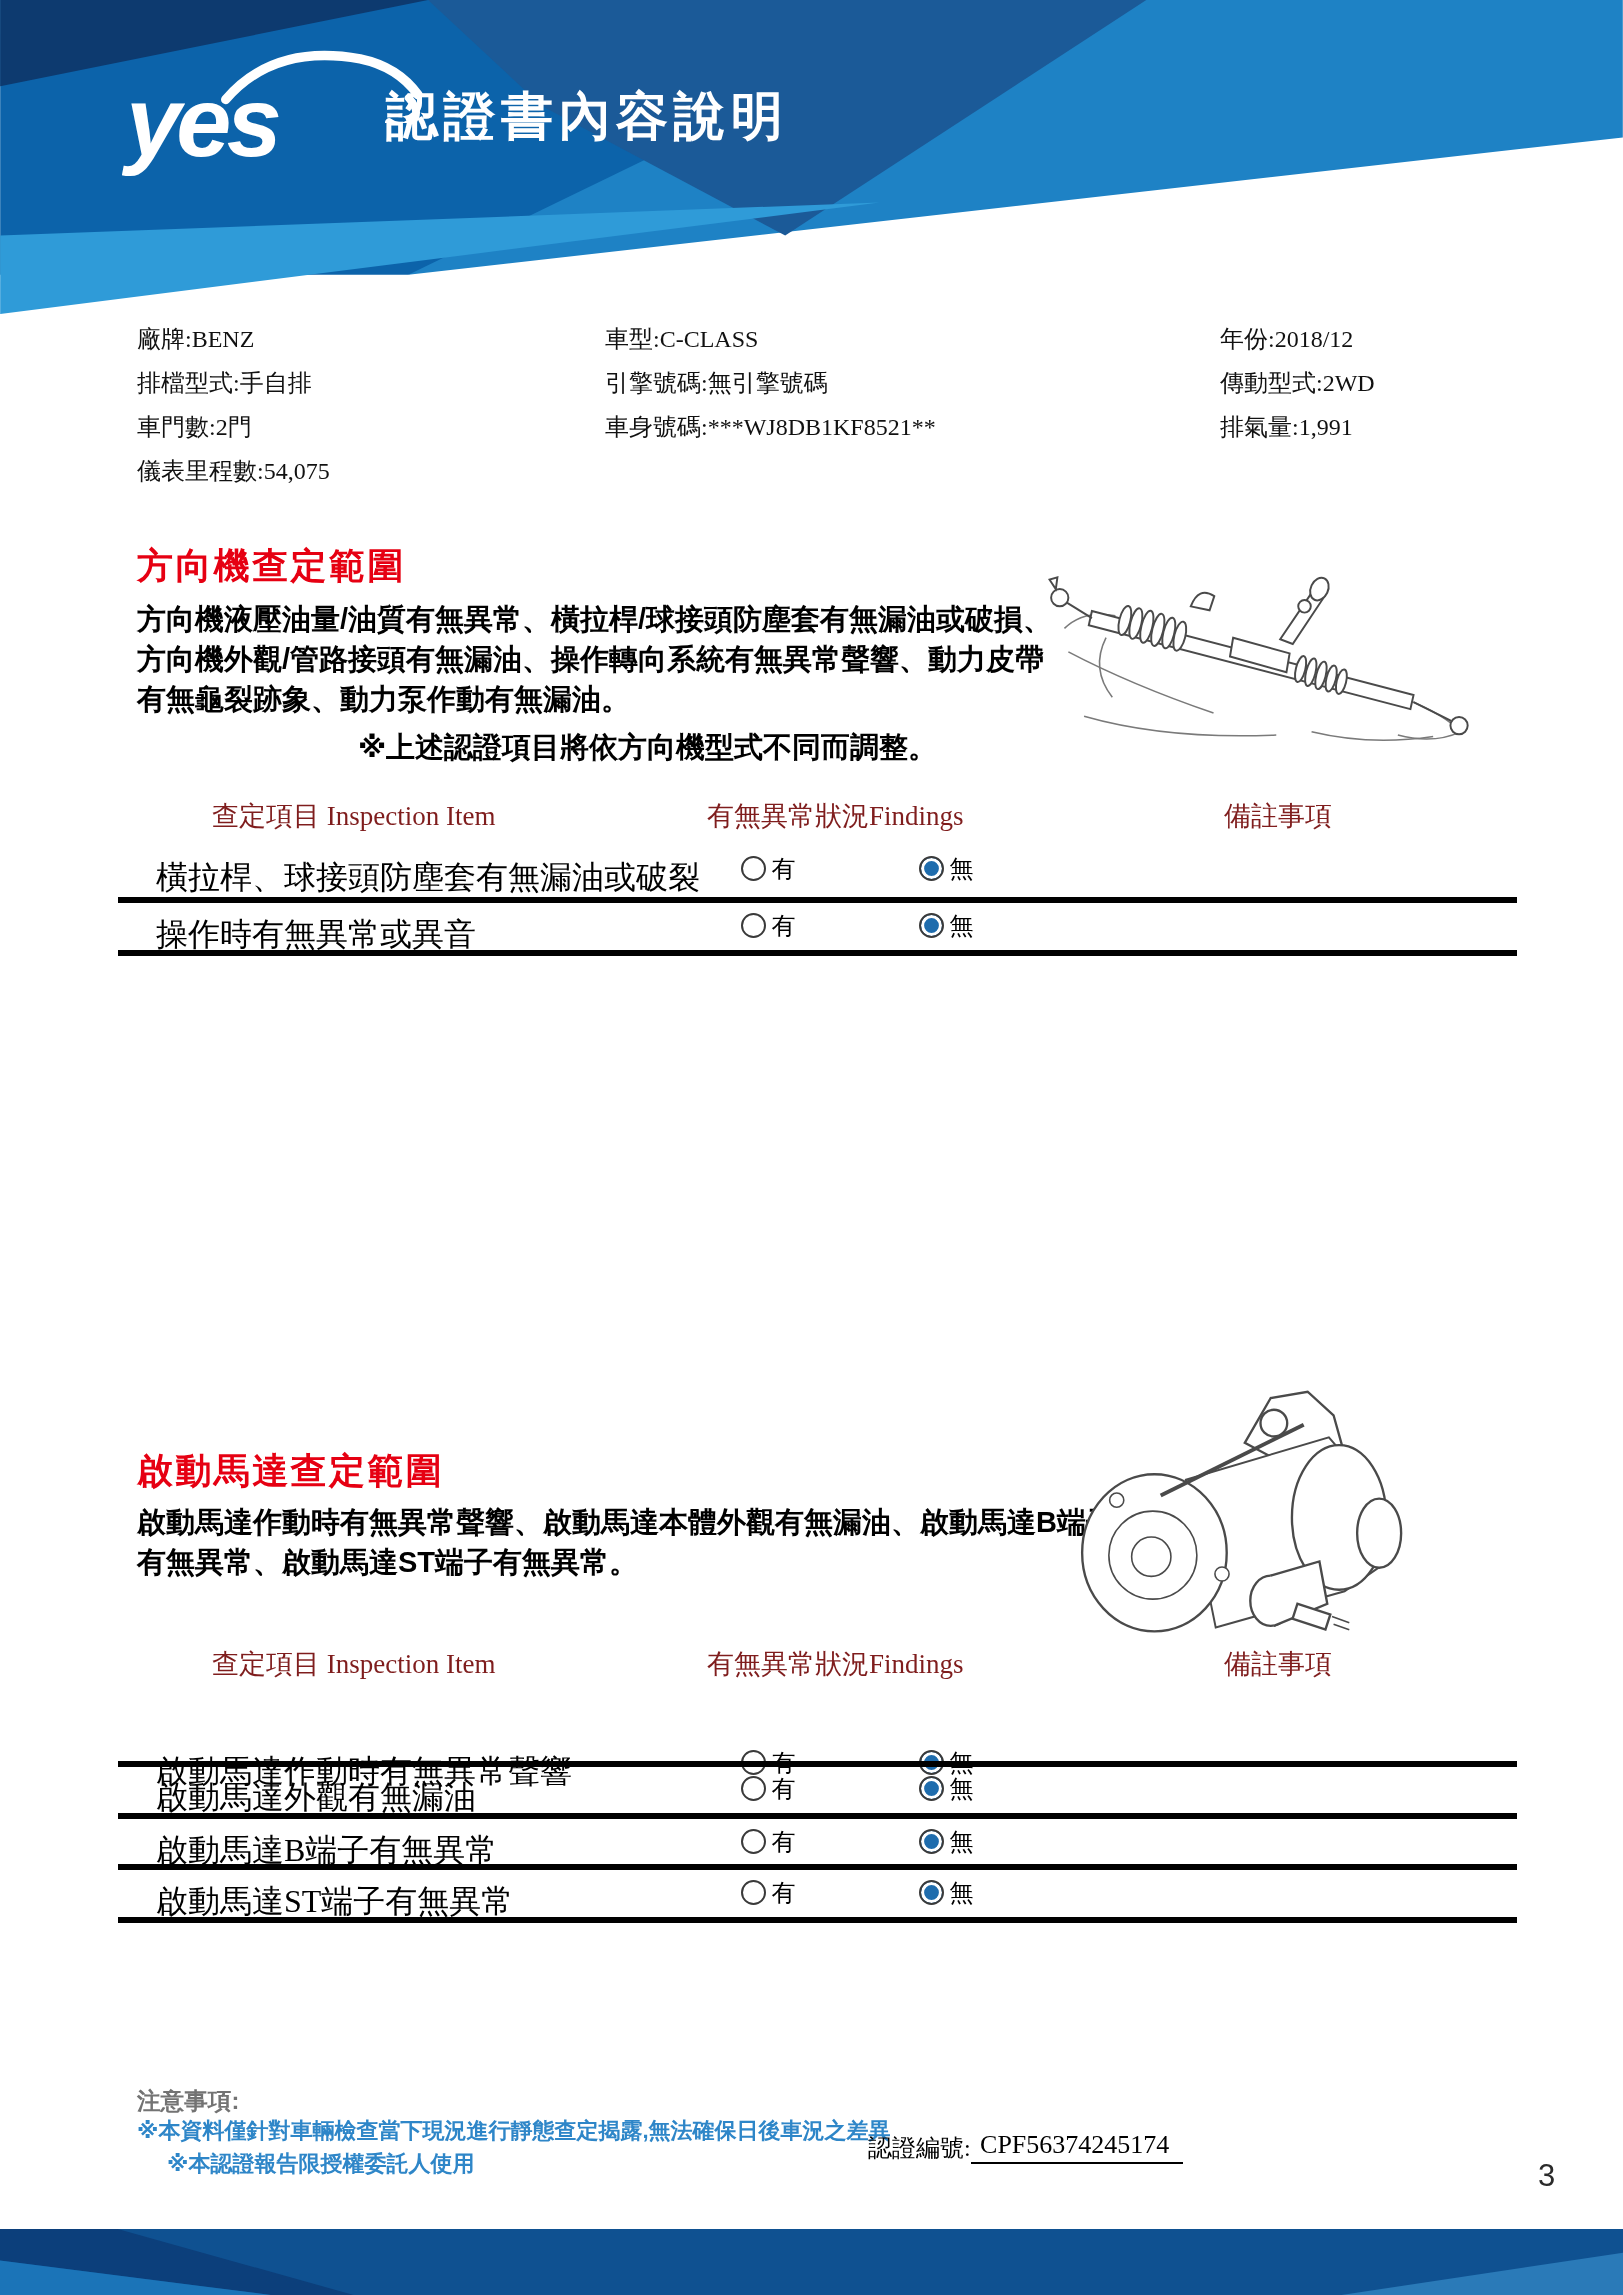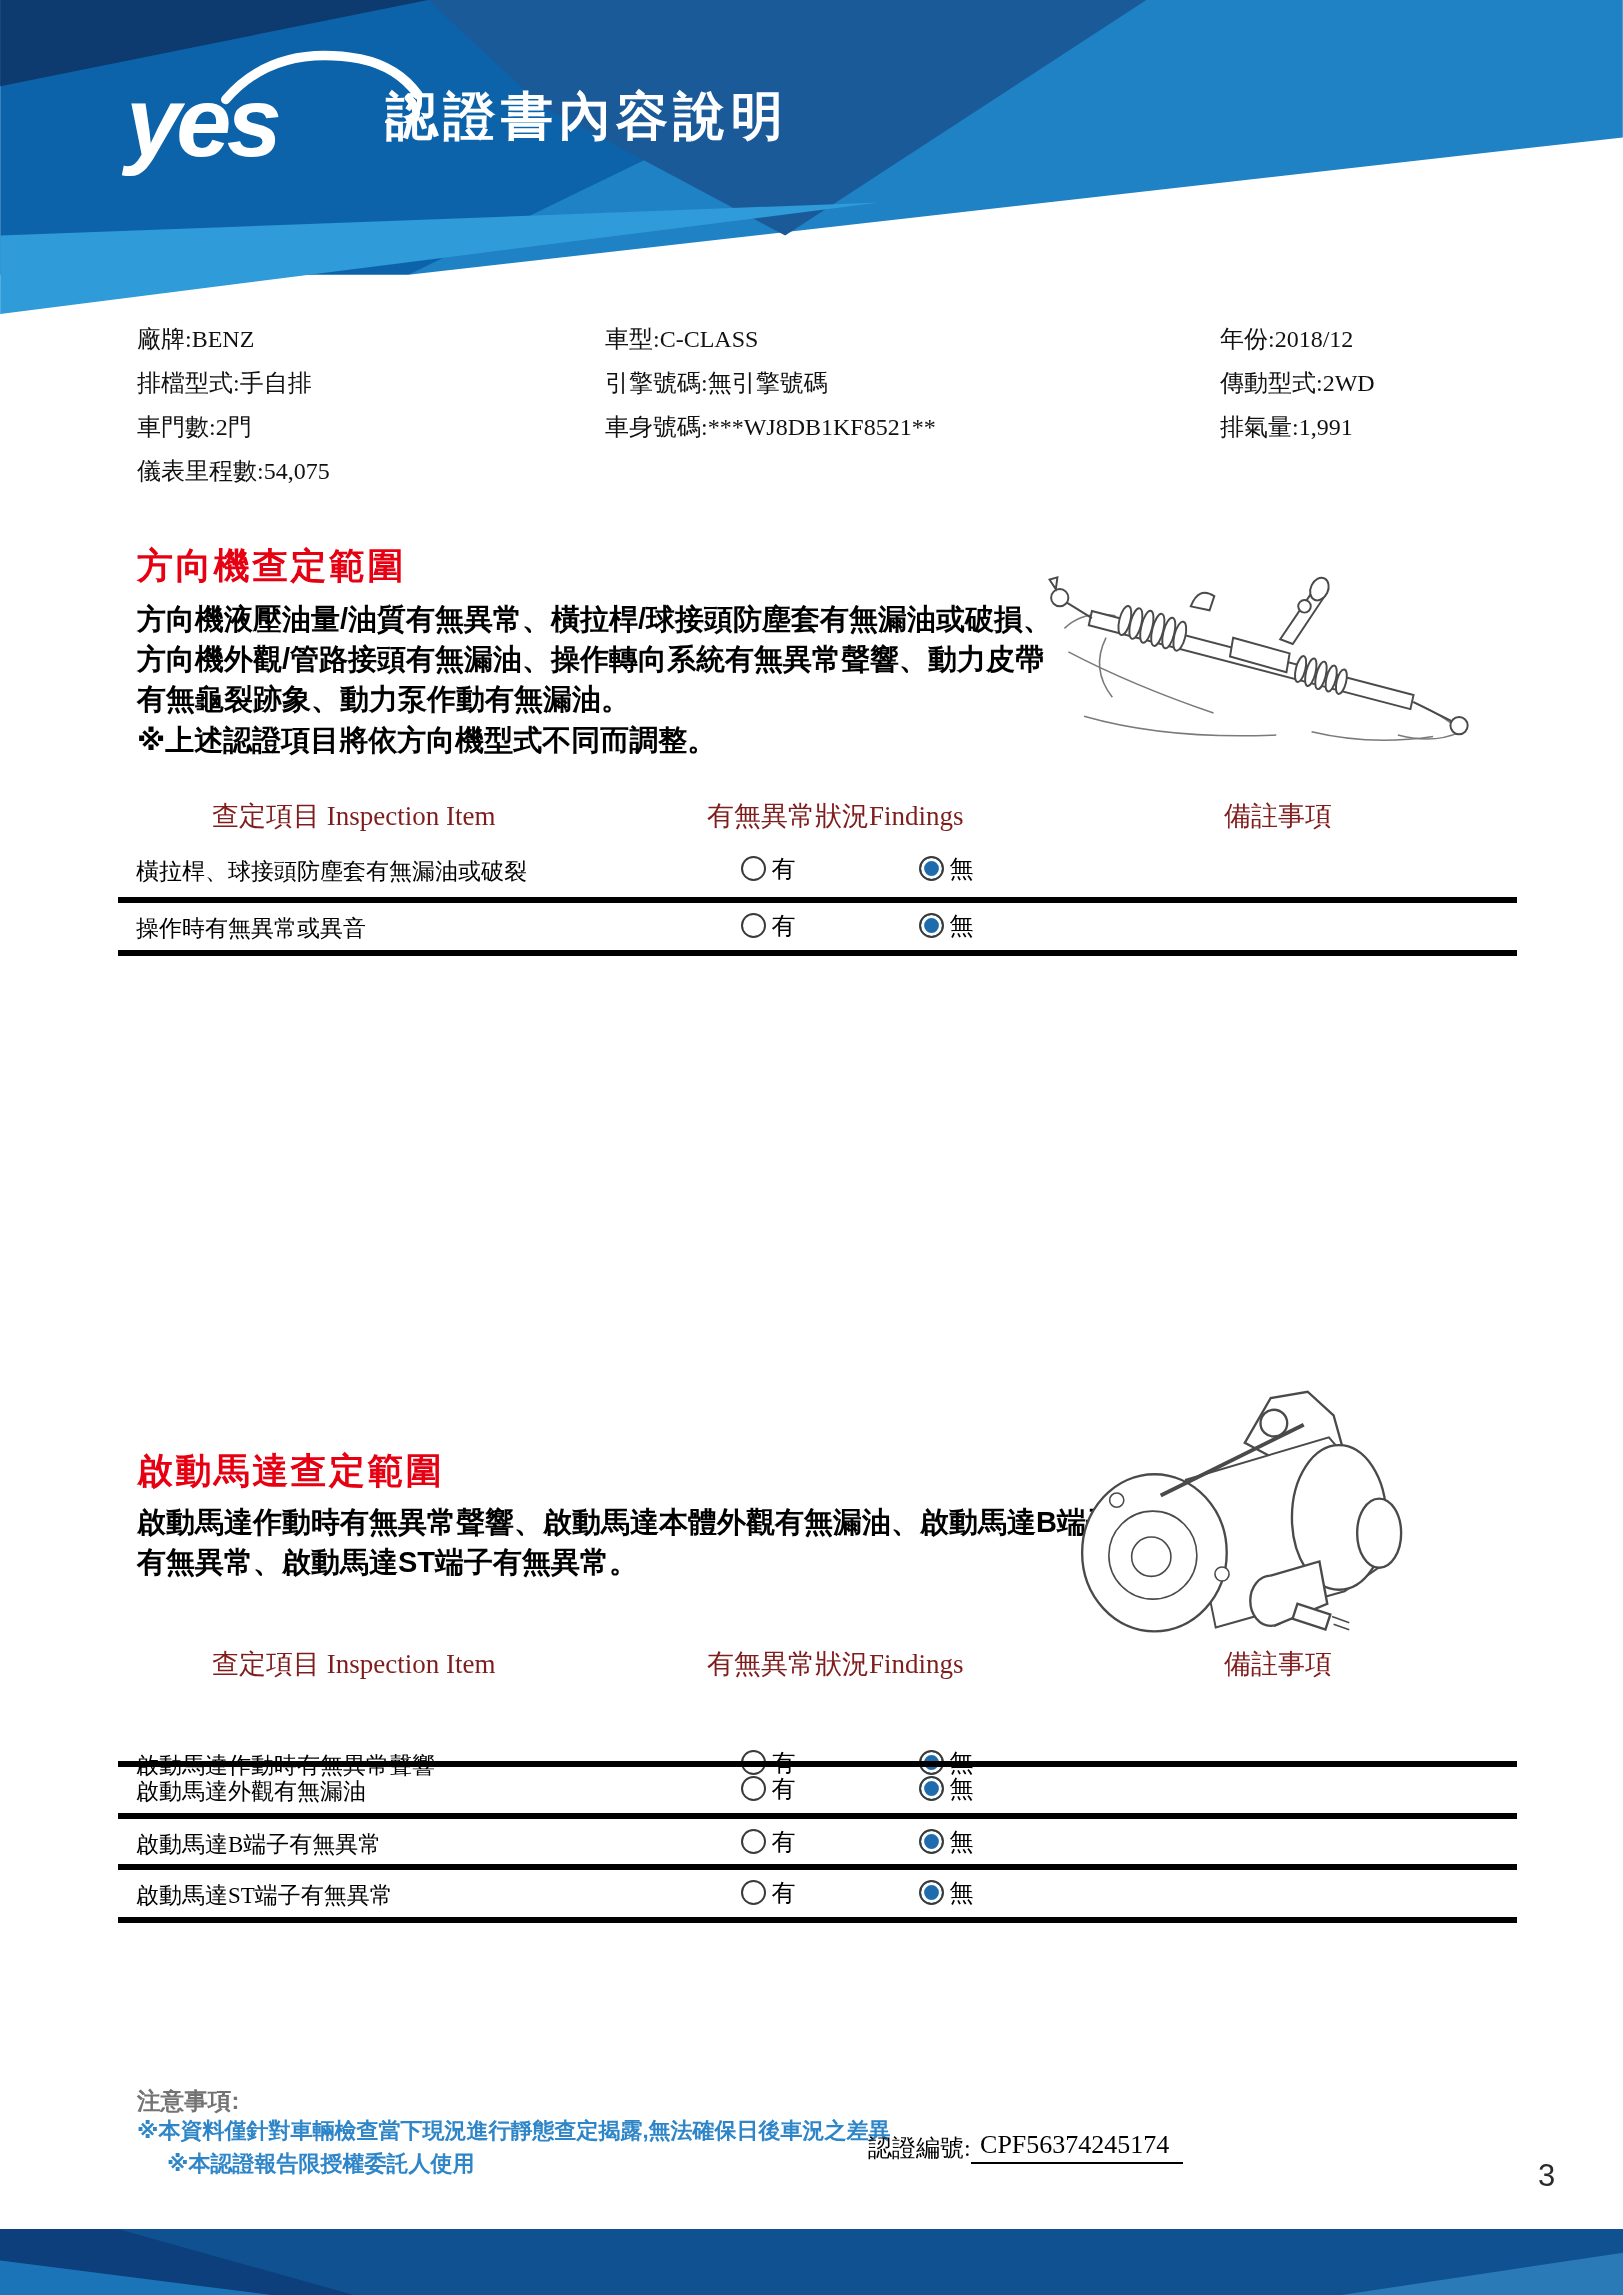--- a/index.html
+++ b/index.html
@@ -23,27 +23,27 @@
   .vi-c1{left:137px;} .vi-c2{left:605px;} .vi-c3{left:1220px;}
 
   
   .sec-title{position:absolute;left:137px;
              font-family:"Liberation Sans","DejaVu Sans",sans-serif;
              font-weight:900;font-size:36px;color:#e60012;letter-spacing:2.4px;white-space:nowrap;}
   .sec-desc{position:absolute;left:137px;width:1021px;
             font-family:"Liberation Sans","DejaVu Sans",sans-serif;
             font-weight:700;font-size:29px;line-height:40px;color:#000;}
   .sec-desc div{white-space:nowrap;}
-  .note-line{margin-top:1px;}
+  .note-line{margin-top:8px;text-align:center;}
 
   
   .tbl-head{position:absolute;font-size:27px;color:#7f1d1d;white-space:nowrap;}
   .th1{left:212px;} .th2{left:707px;} .th3{left:1224px;}
   .t-row{position:absolute;left:0;width:1623px;height:42px;}
-  .row-item{position:absolute;left:136px;top:4.7px;font-size:23px;white-space:nowrap;}
+  .row-item{position:absolute;left:156px;top:4.7px;font-size:32px;white-space:nowrap;}
   .opt{position:absolute;top:1.6px;display:flex;align-items:center;gap:5.5px;}
   .opt-yes{left:741px;} .opt-no{left:919px;}
   .radio{width:25px;height:25px;border:2.4px solid #3a3a3a;border-radius:50%;
          background:#fff;box-sizing:border-box;flex:0 0 auto;}
   .radio.sel{background:#1e6cad;box-shadow:inset 0 0 0 3.1px #ffffff;}
   .opt-label{font-size:24px;}
   .hline{position:absolute;left:118px;width:1399px;height:6.3px;background:#000;}
 
   
   .illu{position:absolute;}

